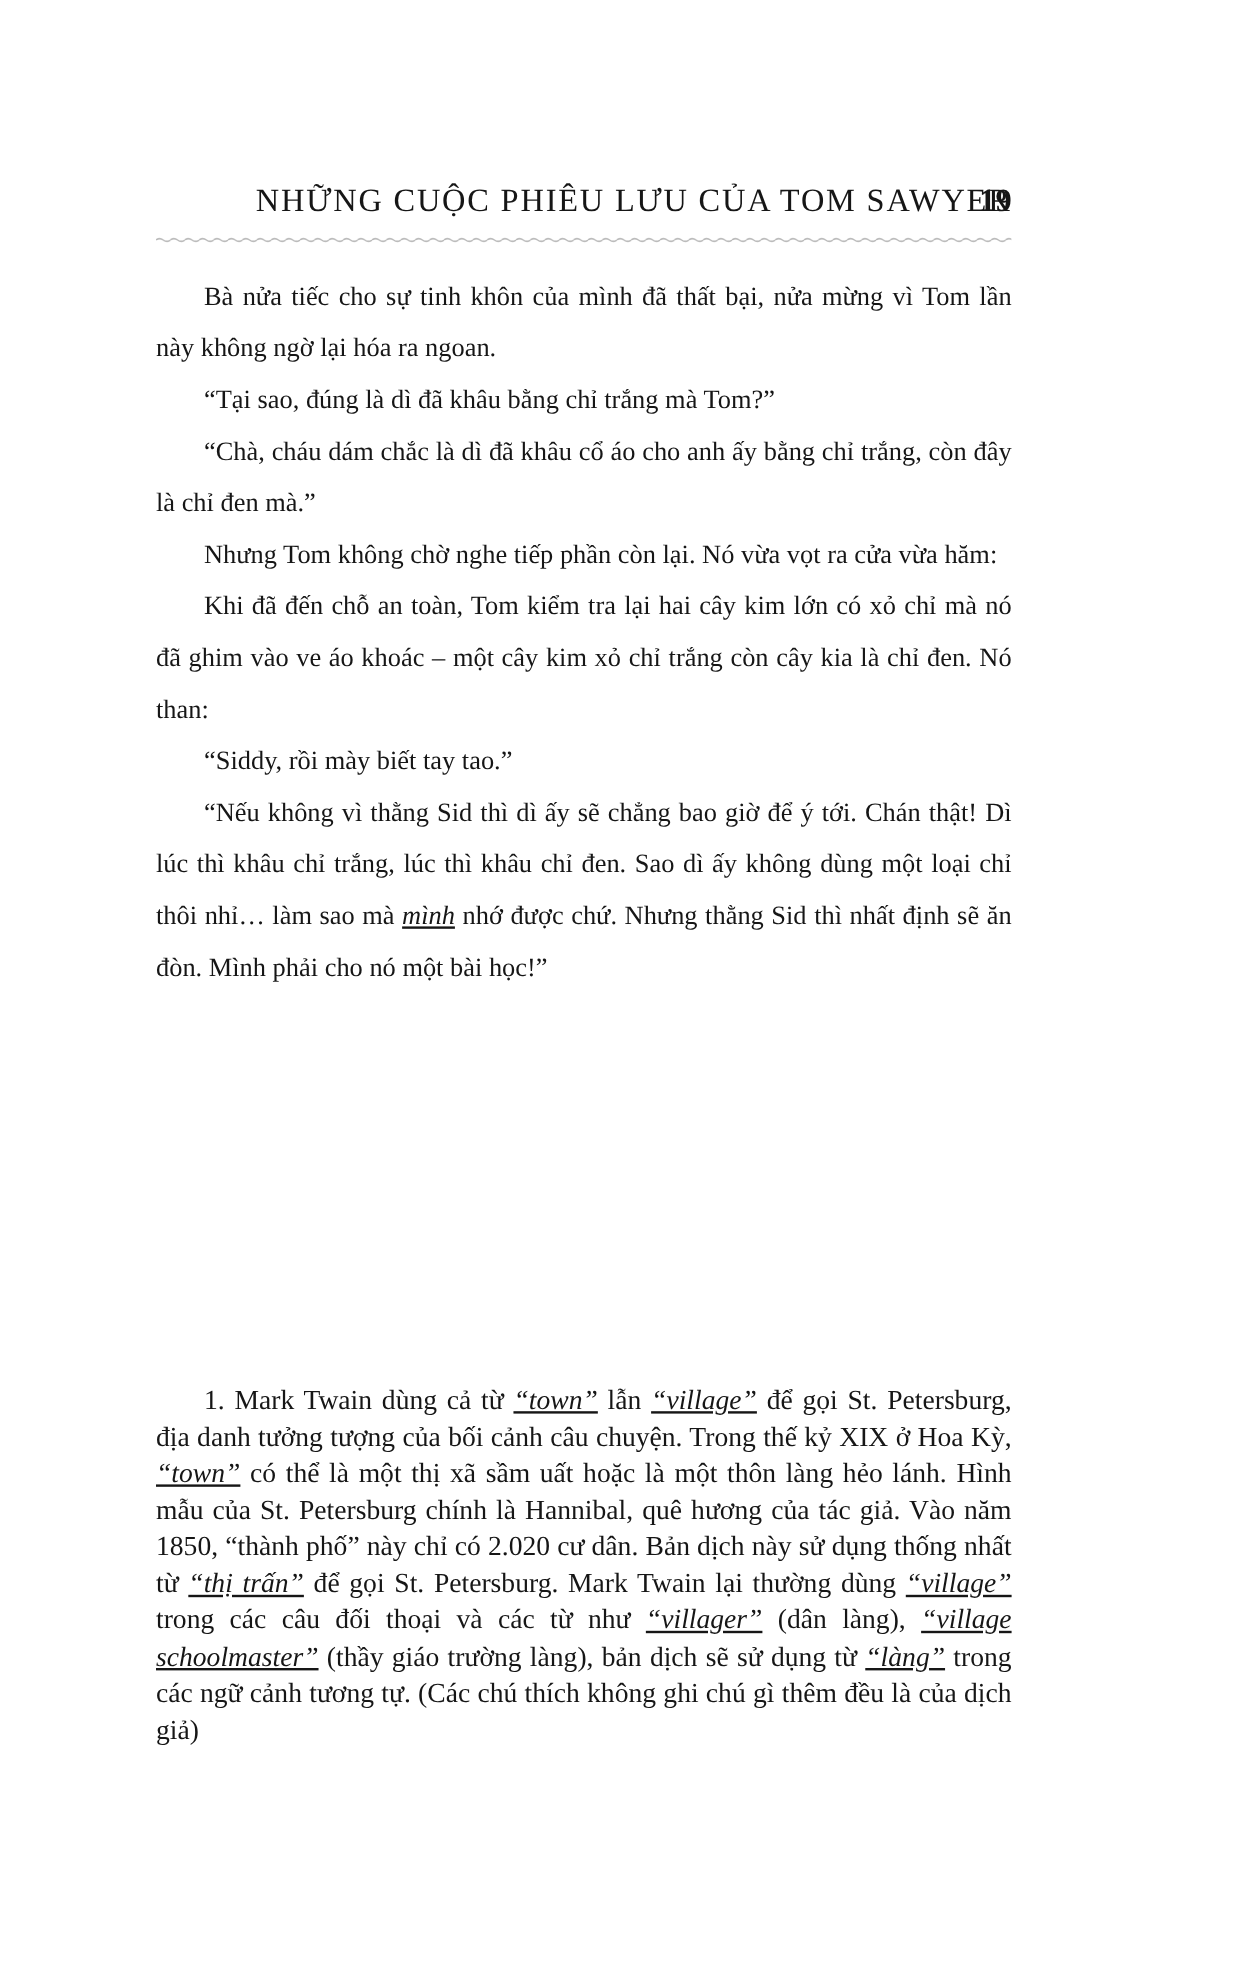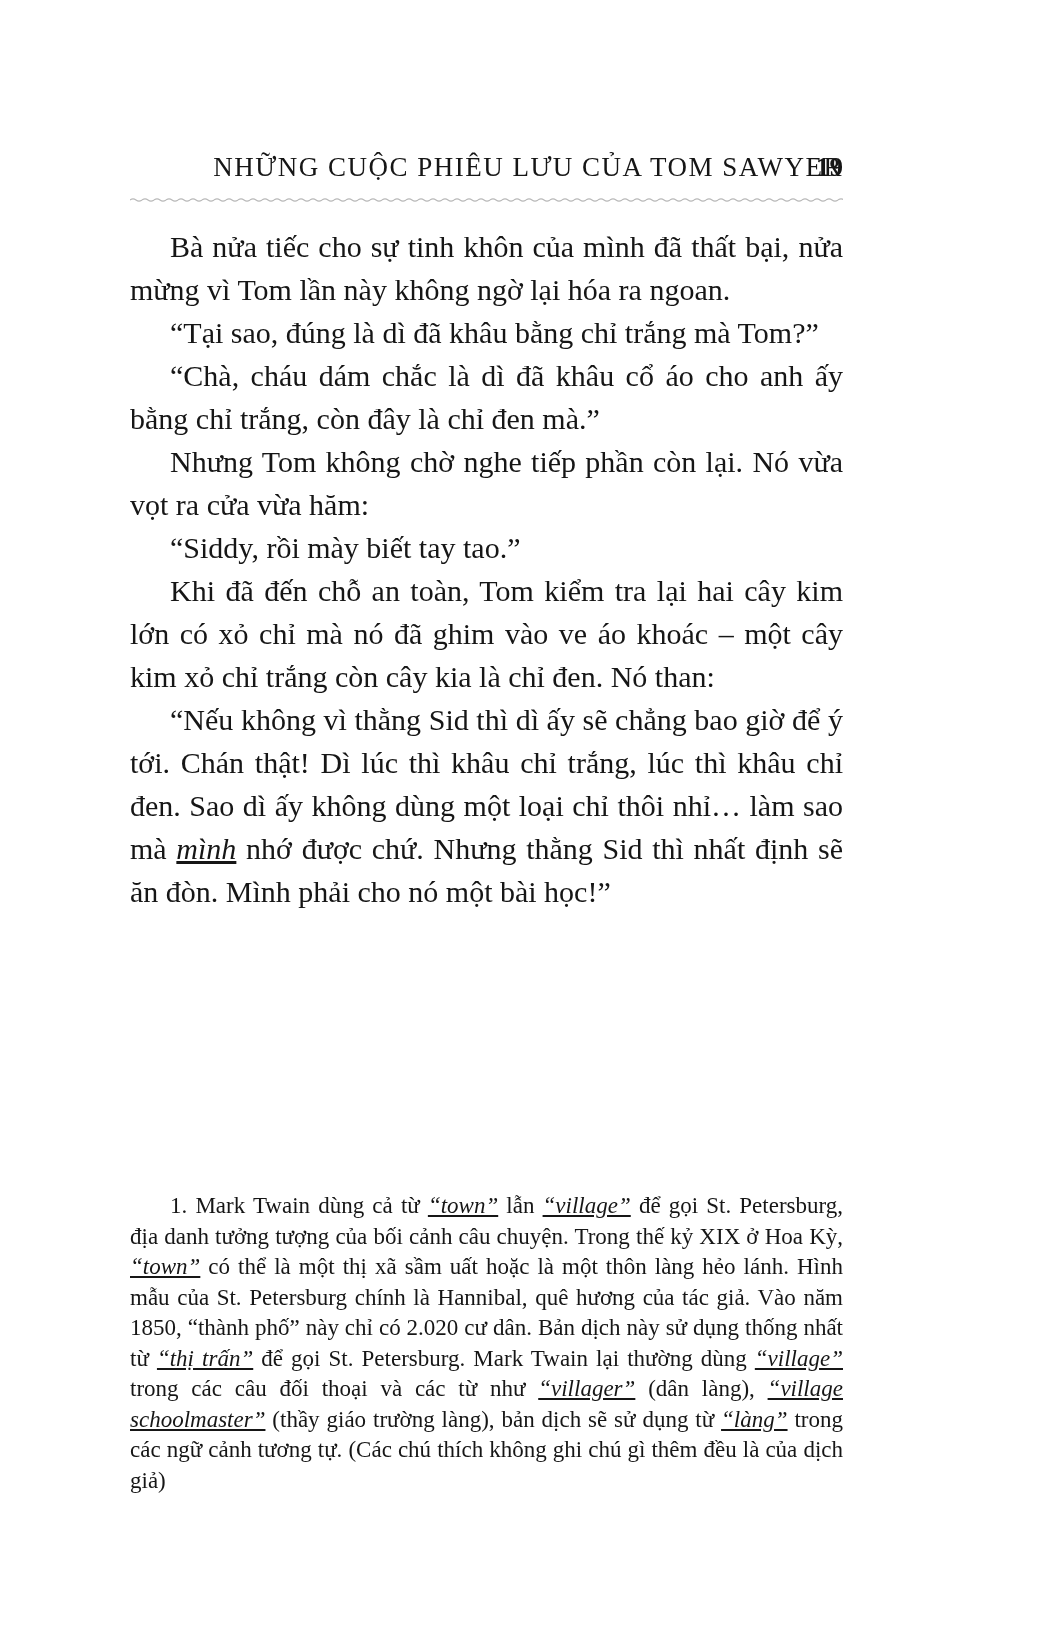--- a/index.html
+++ b/index.html
@@ -34,34 +34,33 @@
     position: absolute;
     left: 130px;
     top: 196px;
     display: block;
   }
   .body-text {
     position: absolute;
     left: 130px;
     top: 225px;
     width: 713px;
-    font-size: 30px;
+    font-size: 22px;
     line-height: 43px;
     text-align: justify;
   }
   .body-text p { margin: 0; text-indent: 40px; }
   .footnote {
     position: absolute;
     left: 130px;
     top: 1152px;
     width: 713px;
     font-size: 23px;
     line-height: 30.5px;
     text-align: justify;
-    margin-top: 39px;
   }
   .footnote p { margin: 0; text-indent: 40px; }
   .i { font-style: italic; text-decoration: underline; }
   .sup {
     font-size: 0.62em;
     position: relative;
     top: -0.5em;
     line-height: 0;
   }
 </style>
@@ -82,22 +81,22 @@
       </pattern>
     </defs>
     <rect x="0" y="0" width="713" height="8" fill="url(#wavepat)"></rect>
   </svg>
 
   <main class="body-text">
     <p><span>Bà nửa tiếc cho sự tinh khôn của mình đã thất bại, nửa mừng vì Tom lần này không ngờ lại hóa ra ngoan.</span></p>
     <p><span>“Tại sao, đúng là dì đã khâu bằng chỉ trắng mà Tom?”</span></p>
     <p><span>“Chà, cháu dám chắc là dì đã khâu cổ áo cho anh ấy bằng chỉ trắng, còn đây là chỉ đen mà.”</span></p>
     <p><span>Nhưng Tom không chờ nghe tiếp phần còn lại. Nó vừa vọt ra cửa vừa hăm:</span></p>
+    <p><span>Khi đã đến chỗ an toàn, Tom kiểm tra lại hai cây kim lớn có xỏ chỉ mà nó đã ghim vào ve áo khoác – một cây kim xỏ chỉ trắng còn cây kia là chỉ đen. Nó than:</span></p>
     <p><span>“Siddy, rồi mày biết tay tao.”</span></p>
-    <p><span>Khi đã đến chỗ an toàn, Tom kiểm tra lại hai cây kim lớn có xỏ chỉ mà nó đã ghim vào ve áo khoác – một cây kim xỏ chỉ trắng còn cây kia là chỉ đen. Nó than:</span></p>
     <p><span>“Nếu không vì thằng Sid thì dì ấy sẽ chẳng bao giờ để ý tới. Chán thật! Dì lúc thì khâu chỉ trắng, lúc thì khâu chỉ đen. Sao dì ấy không dùng một loại chỉ thôi nhỉ… làm sao mà </span><span class="i">mình</span><span> nhớ được chứ. Nhưng thằng Sid thì nhất định sẽ ăn đòn. Mình phải cho nó một bài học!”</span></p>
   </main>
 
   <aside class="footnote">
     <p><span>1. Mark Twain dùng cả từ </span><span class="i">“town”</span><span> lẫn </span><span class="i">“village”</span><span> để gọi St. Petersburg, địa danh tưởng tượng của bối cảnh câu chuyện. Trong thế kỷ XIX ở Hoa Kỳ, </span><span class="i">“town”</span><span> có thể là một thị xã sầm uất hoặc là một thôn làng hẻo lánh. Hình mẫu của St. Petersburg chính là Hannibal, quê hương của tác giả. Vào năm 1850, “thành phố” này chỉ có 2.020 cư dân. Bản dịch này sử dụng thống nhất từ </span><span class="i">“thị trấn”</span><span> để gọi St. Petersburg. Mark Twain lại thường dùng </span><span class="i">“village”</span><span> trong các câu đối thoại và các từ như </span><span class="i">“villager”</span><span> (dân làng), </span><span class="i">“village schoolmaster”</span><span> (thầy giáo trường làng), bản dịch sẽ sử dụng từ </span><span class="i">“làng”</span><span> trong các ngữ cảnh tương tự. (Các chú thích không ghi chú gì thêm đều là của dịch giả)</span></p>
   </aside>
 
 </div>
 
 </body></html>

